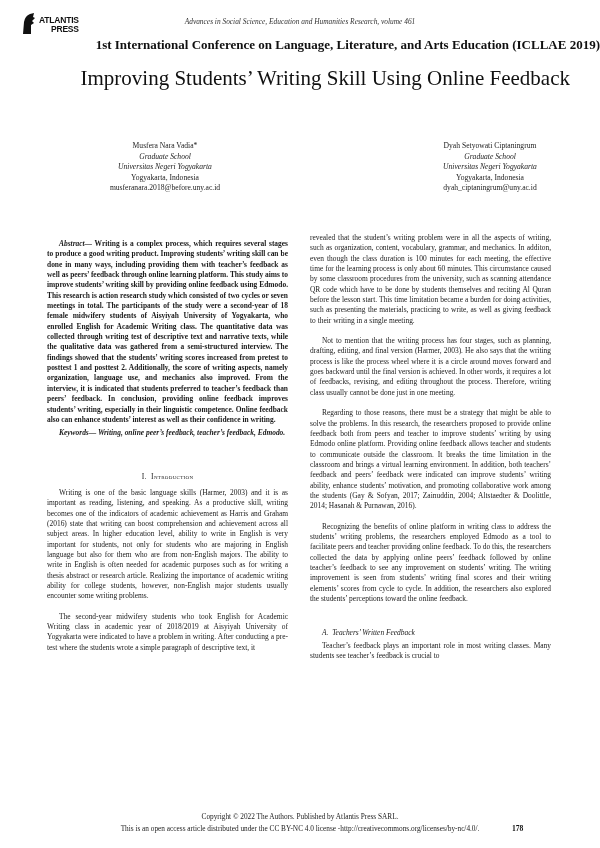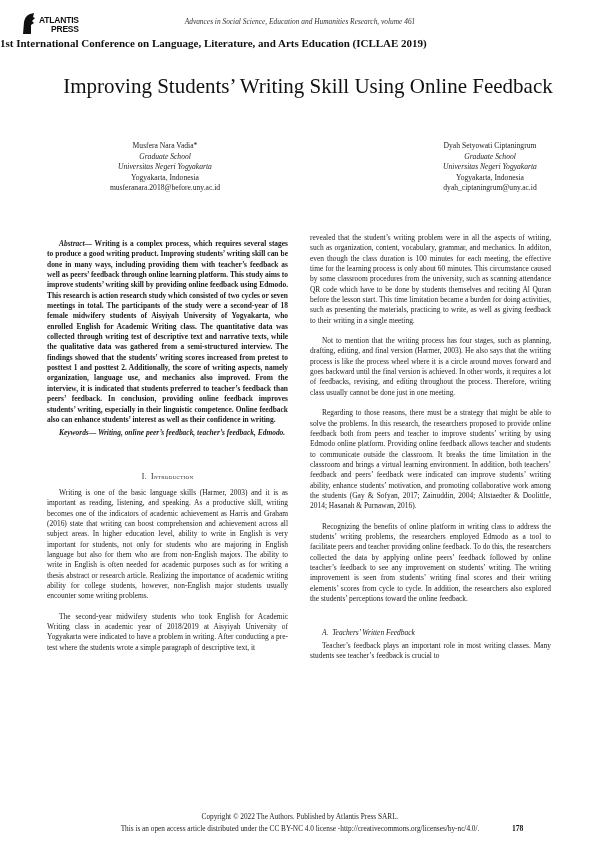--- a/index.html
+++ b/index.html
@@ -6,22 +6,22 @@
   body {
     width: 600px; height: 848px; position: relative; overflow: hidden;
     font-family: "Liberation Serif", "DejaVu Serif", serif; color: #111;
   }
   .logo { position: absolute; left: 20px; top: 12px; display: flex; align-items: flex-end; }
   .logo-mark { width: 16px; height: 22px; margin-right: 3px; }
   .logo-text { font-family: "Liberation Sans", "DejaVu Sans", sans-serif; font-weight: bold;
     font-size: 8.5px; line-height: 9px; letter-spacing: -0.2px; text-align: right; color: #111; }
   .journal { position: absolute; left: 0; width: 600px; top: 17px; text-align: center;
     font-style: italic; font-size: 7.4px; color: #333; }
-  .conf { position: absolute; left: 0; width: 600px; top: 37px; text-align: left;
-    font-weight: bold; font-size: 11px; color: #111; }
+  .conf { position: absolute; left: 0; width: 600px; top: 37px; text-align: right;
+    font-weight: bold; font-size: 13px; color: #111; }
   .title { position: absolute; left: 30px; width: 540px; top: 66px; text-align: center;
     font-size: 21px; line-height: 25px; color: #111; }
   .author { position: absolute; top: 141px; width: 230px; text-align: center;
     font-size: 7.6px; line-height: 10.6px; color: #222; }
   .author .it { font-style: italic; }
   .a1 { left: 50px; }
   .a2 { left: 375px; }
   .col { position: absolute; width: 241px; font-size: 7.45px; line-height: 10.35px;
     text-align: justify; color: #1a1a1a; }
   .col p { margin: 0; text-indent: 12px; }
@@ -49,21 +49,21 @@
   </svg>
   <div class="logo-text">
     <div>ATLANTIS</div>
     <div>PRESS</div>
   </div>
 </div>
 
 <div class="journal">Advances in Social Science, Education and Humanities Research, volume 461</div>
 <div class="conf">1st International Conference on Language, Literature, and Arts Education (ICLLAE 2019)</div>
 
-<h1 class="title" style="margin:8px;font-weight:normal;">Improving Students’ Writing Skill Using Online Feedback</h1>
+<h1 class="title" style="margin:0;font-weight:normal;text-align:right;">Improving Students’ Writing Skill Using Online Feedback</h1>
 
 <div class="author a1">
   <div>Musfera Nara Vadia*</div>
   <div class="it">Graduate School</div>
   <div class="it">Universitas Negeri Yogyakarta</div>
   <div>Yogyakarta, Indonesia</div>
   <div>musferanara.2018@before.uny.ac.id</div>
 </div>
 
 <div class="author a2">

